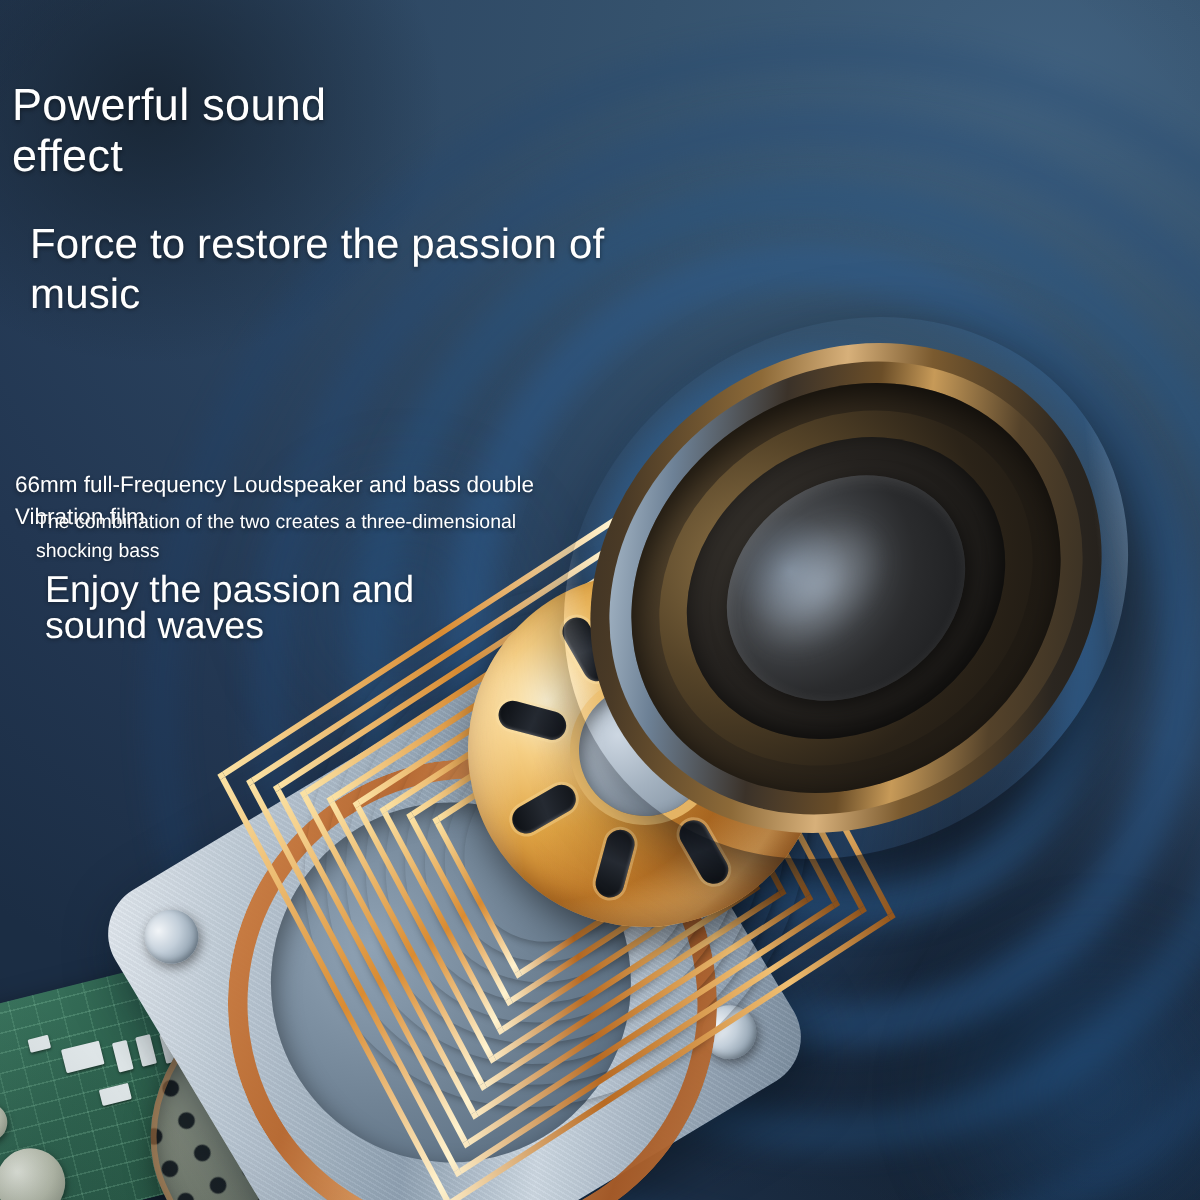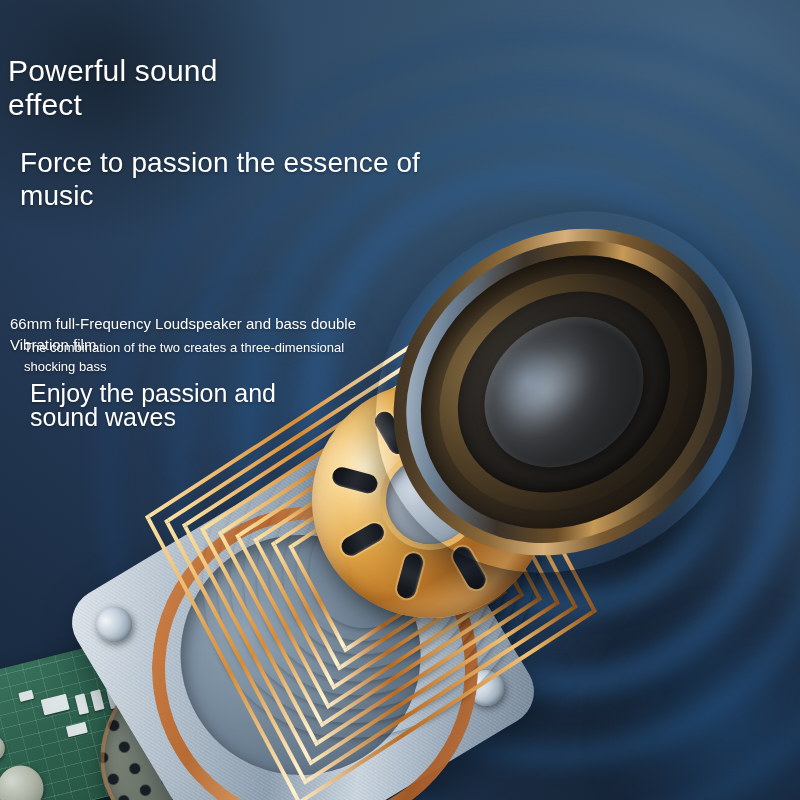--- a/index.html
+++ b/index.html
@@ -402,21 +402,21 @@
       <div class="d-chrome-hi"></div>
     </div>
 
   </div>
 
   <div class="vignette"></div>
 
   <div class="copy">
     <div class="t headline">Powerful sound
 effect</div>
-    <div class="t subhead">Force to passion the essence of
+    <div class="t subhead">Force to restore the passion of
 music</div>
     <div class="t spec">66mm full-Frequency Loudspeaker and bass double
 Vibration film</div>
     <div class="t detail">The combination of the two creates a three-dimensional
 shocking bass</div>
     <div class="t tagline">Enjoy the passion and
 sound waves</div>
   </div>
 
 </div>

